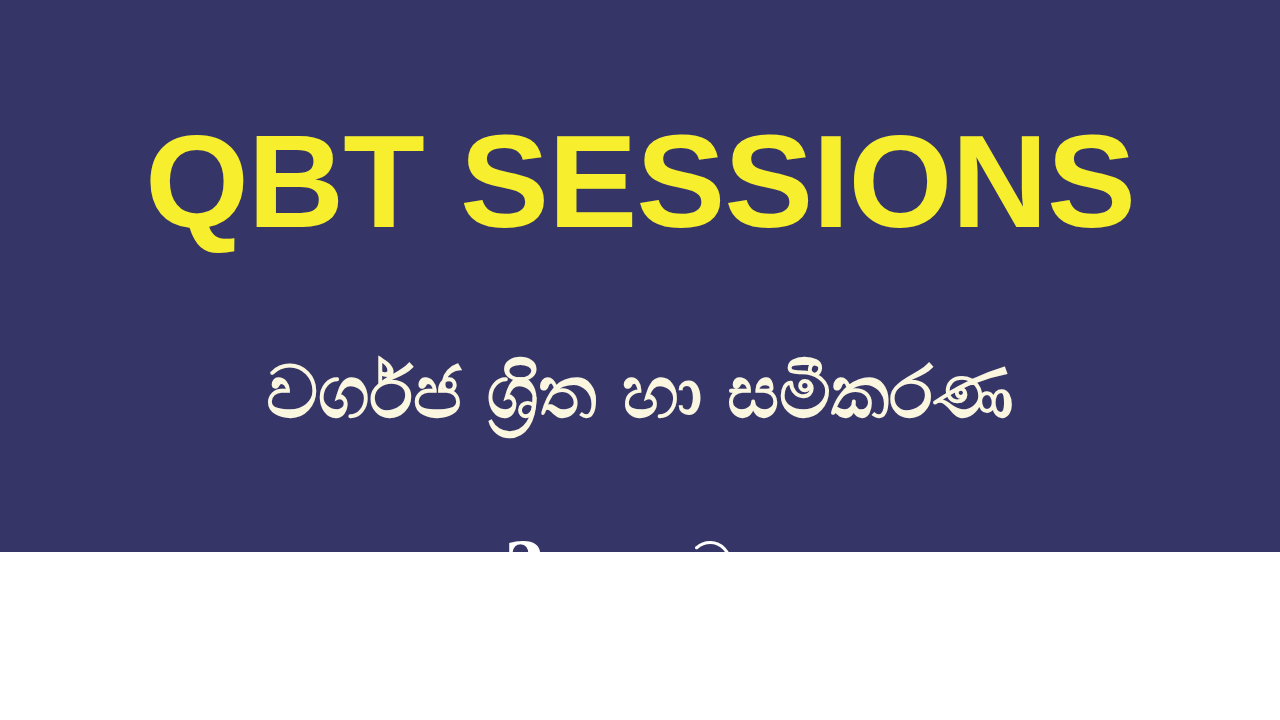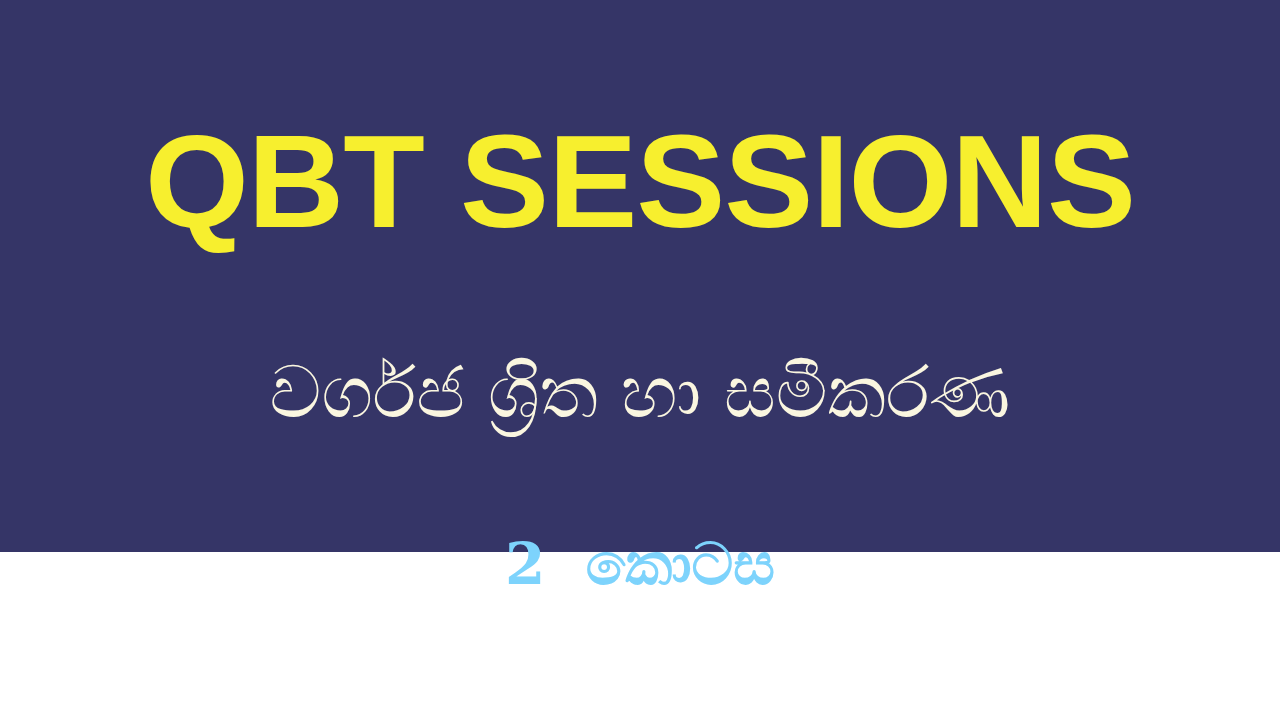--- a/index.html
+++ b/index.html
@@ -44,21 +44,21 @@
 
   
   .subtitle {
     position: absolute;
     left: 0;
     right: 0;
     top: 349px;
     text-align: center;
     color: #faf6e0;
     font-family: "DejaVu Sans", "Liberation Sans", sans-serif;
-    font-weight: 400;
+    font-weight: 700;
     font-size: 72px;
     line-height: 1.2;
     white-space: nowrap;
   }
 
   
   .partline {
     position: absolute;
     left: 0;
     right: 0;
@@ -79,17 +79,17 @@
 </style>
 </head>
 <body>
 
 <div id="slide" style="background: rgb(53, 53, 103);">
 
   <div class="title" style="color: rgb(247, 239, 46);">QBT SESSIONS</div>
 
   <div class="subtitle" style="color: rgb(250, 246, 224);">වර්ගජ ශ්‍රිත හා සමීකරණ</div>
 
-  <div class="partline" style="color: #7dd3fc;">
+  <div class="partline" style="color: #ffffff;">
     <span class="num">2</span><span>&nbsp;&nbsp;</span><span>කොටස</span>
   </div>
 
 </div>
 
 </body></html>

